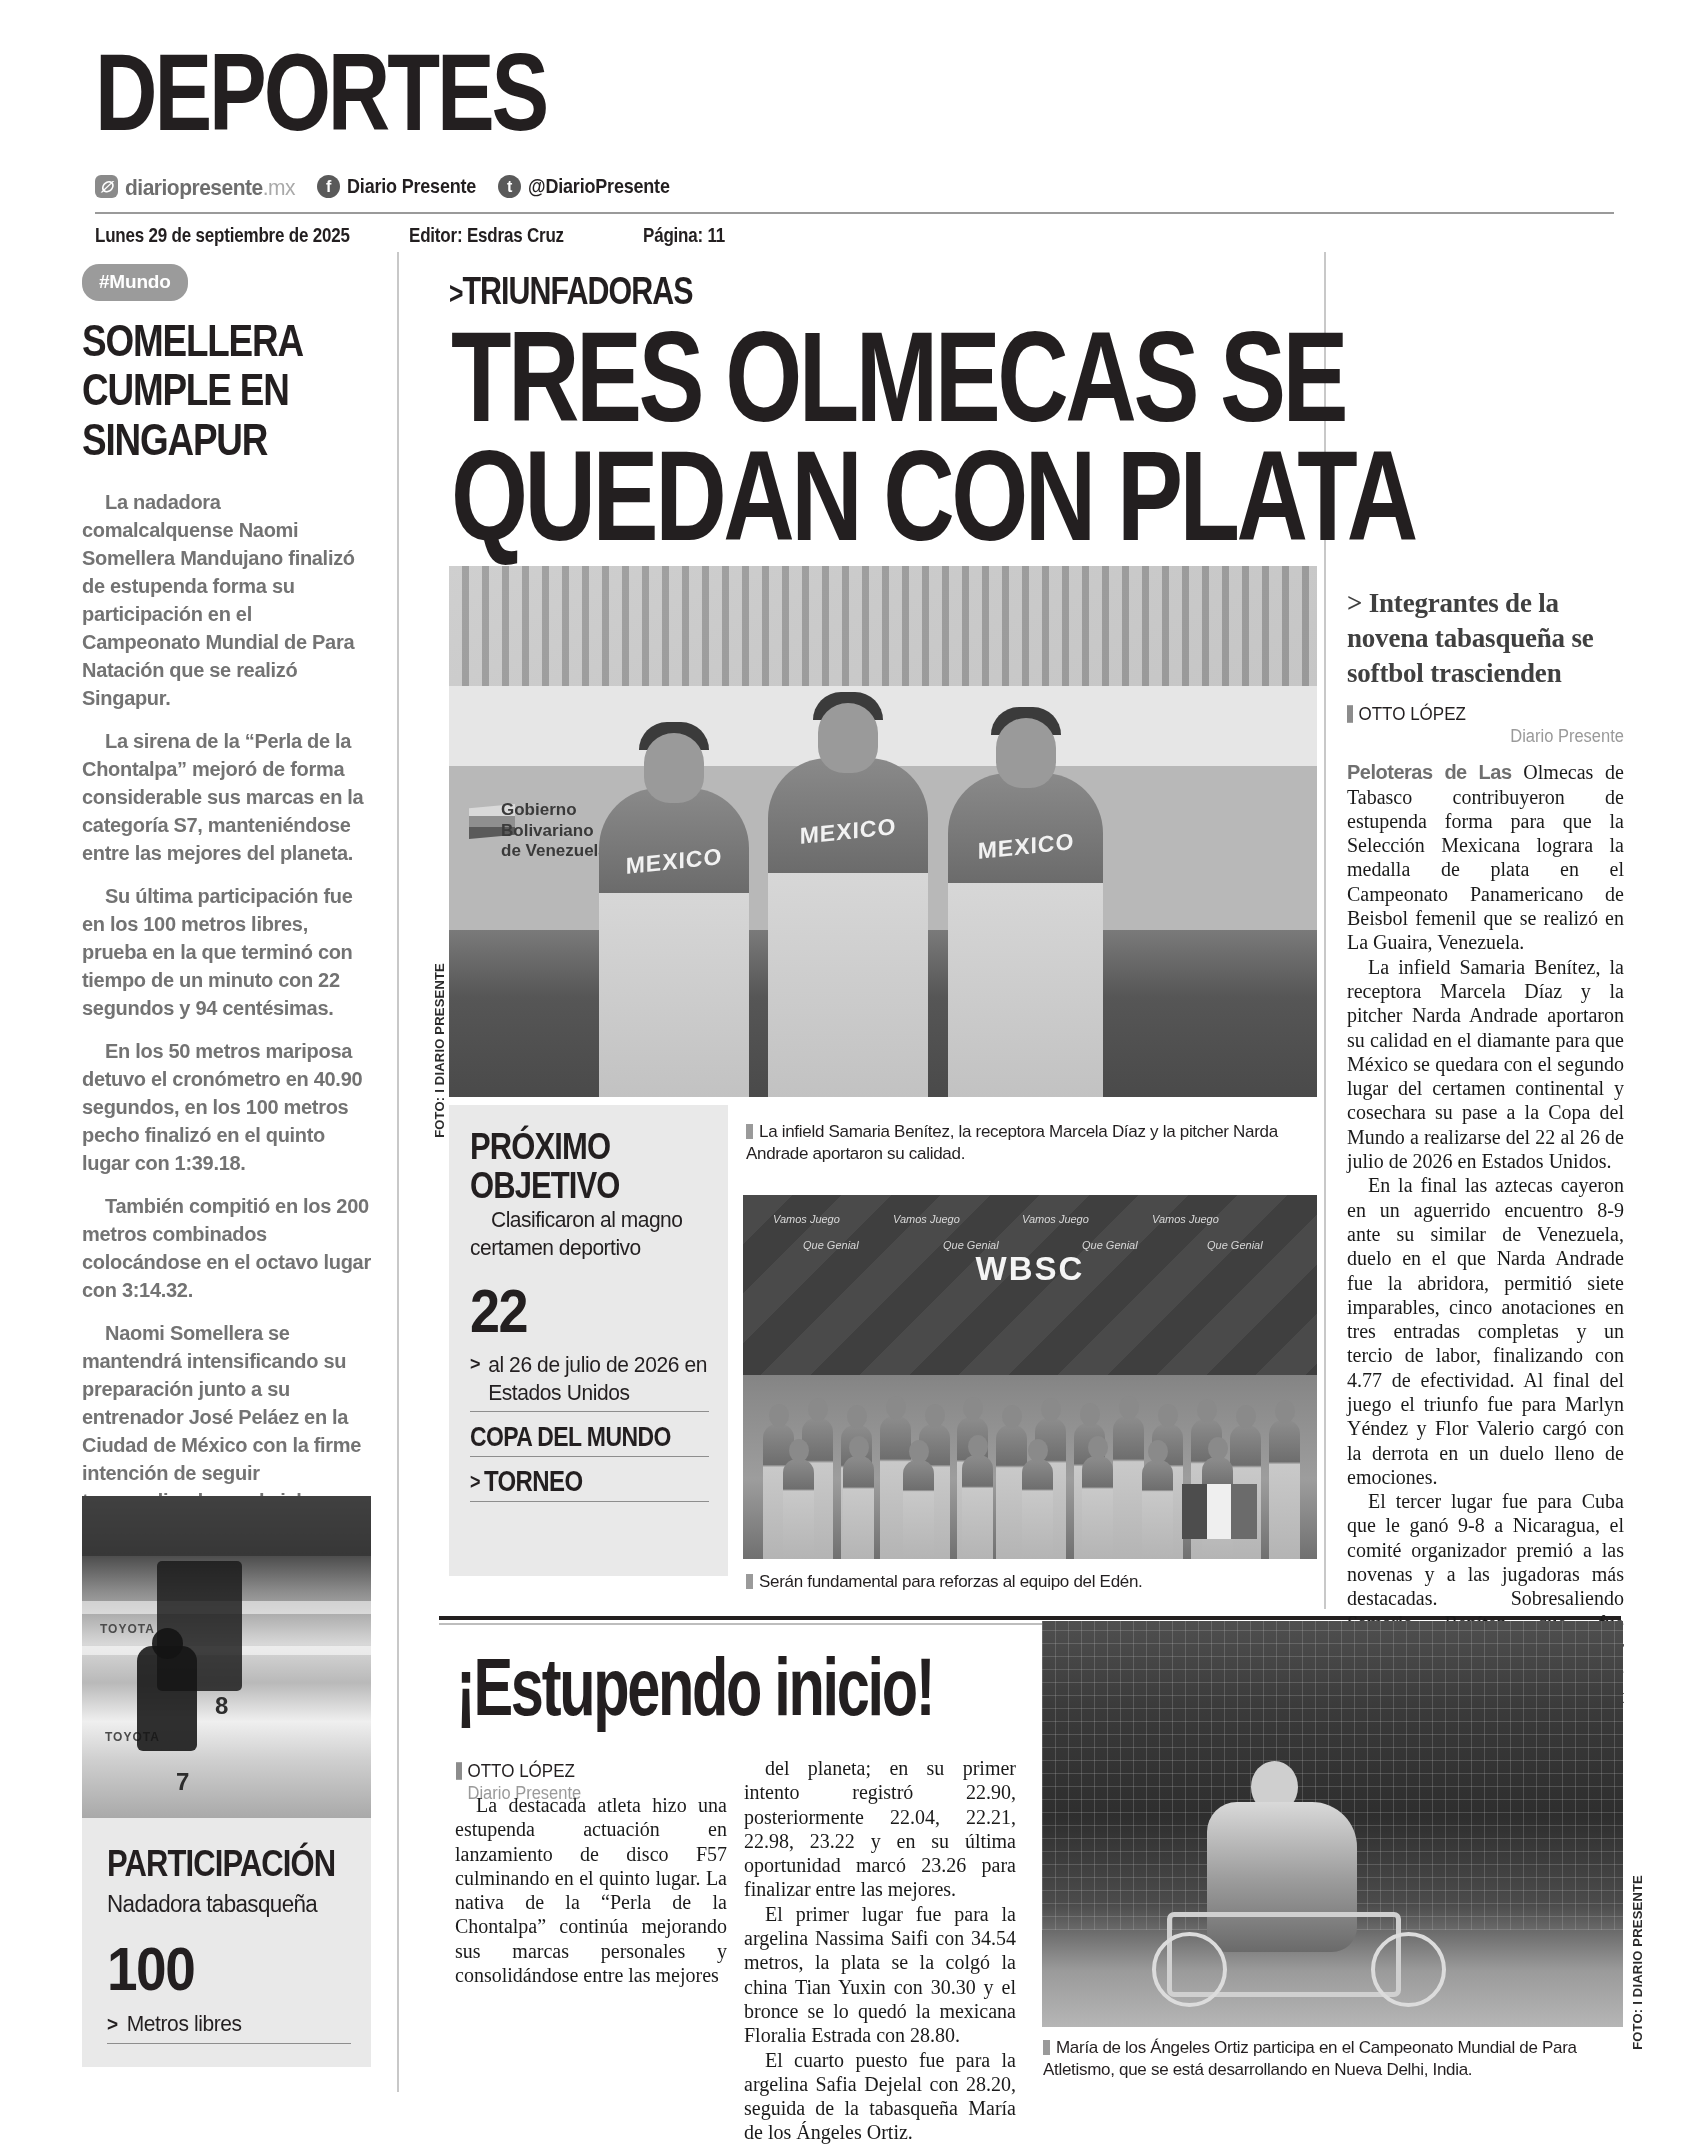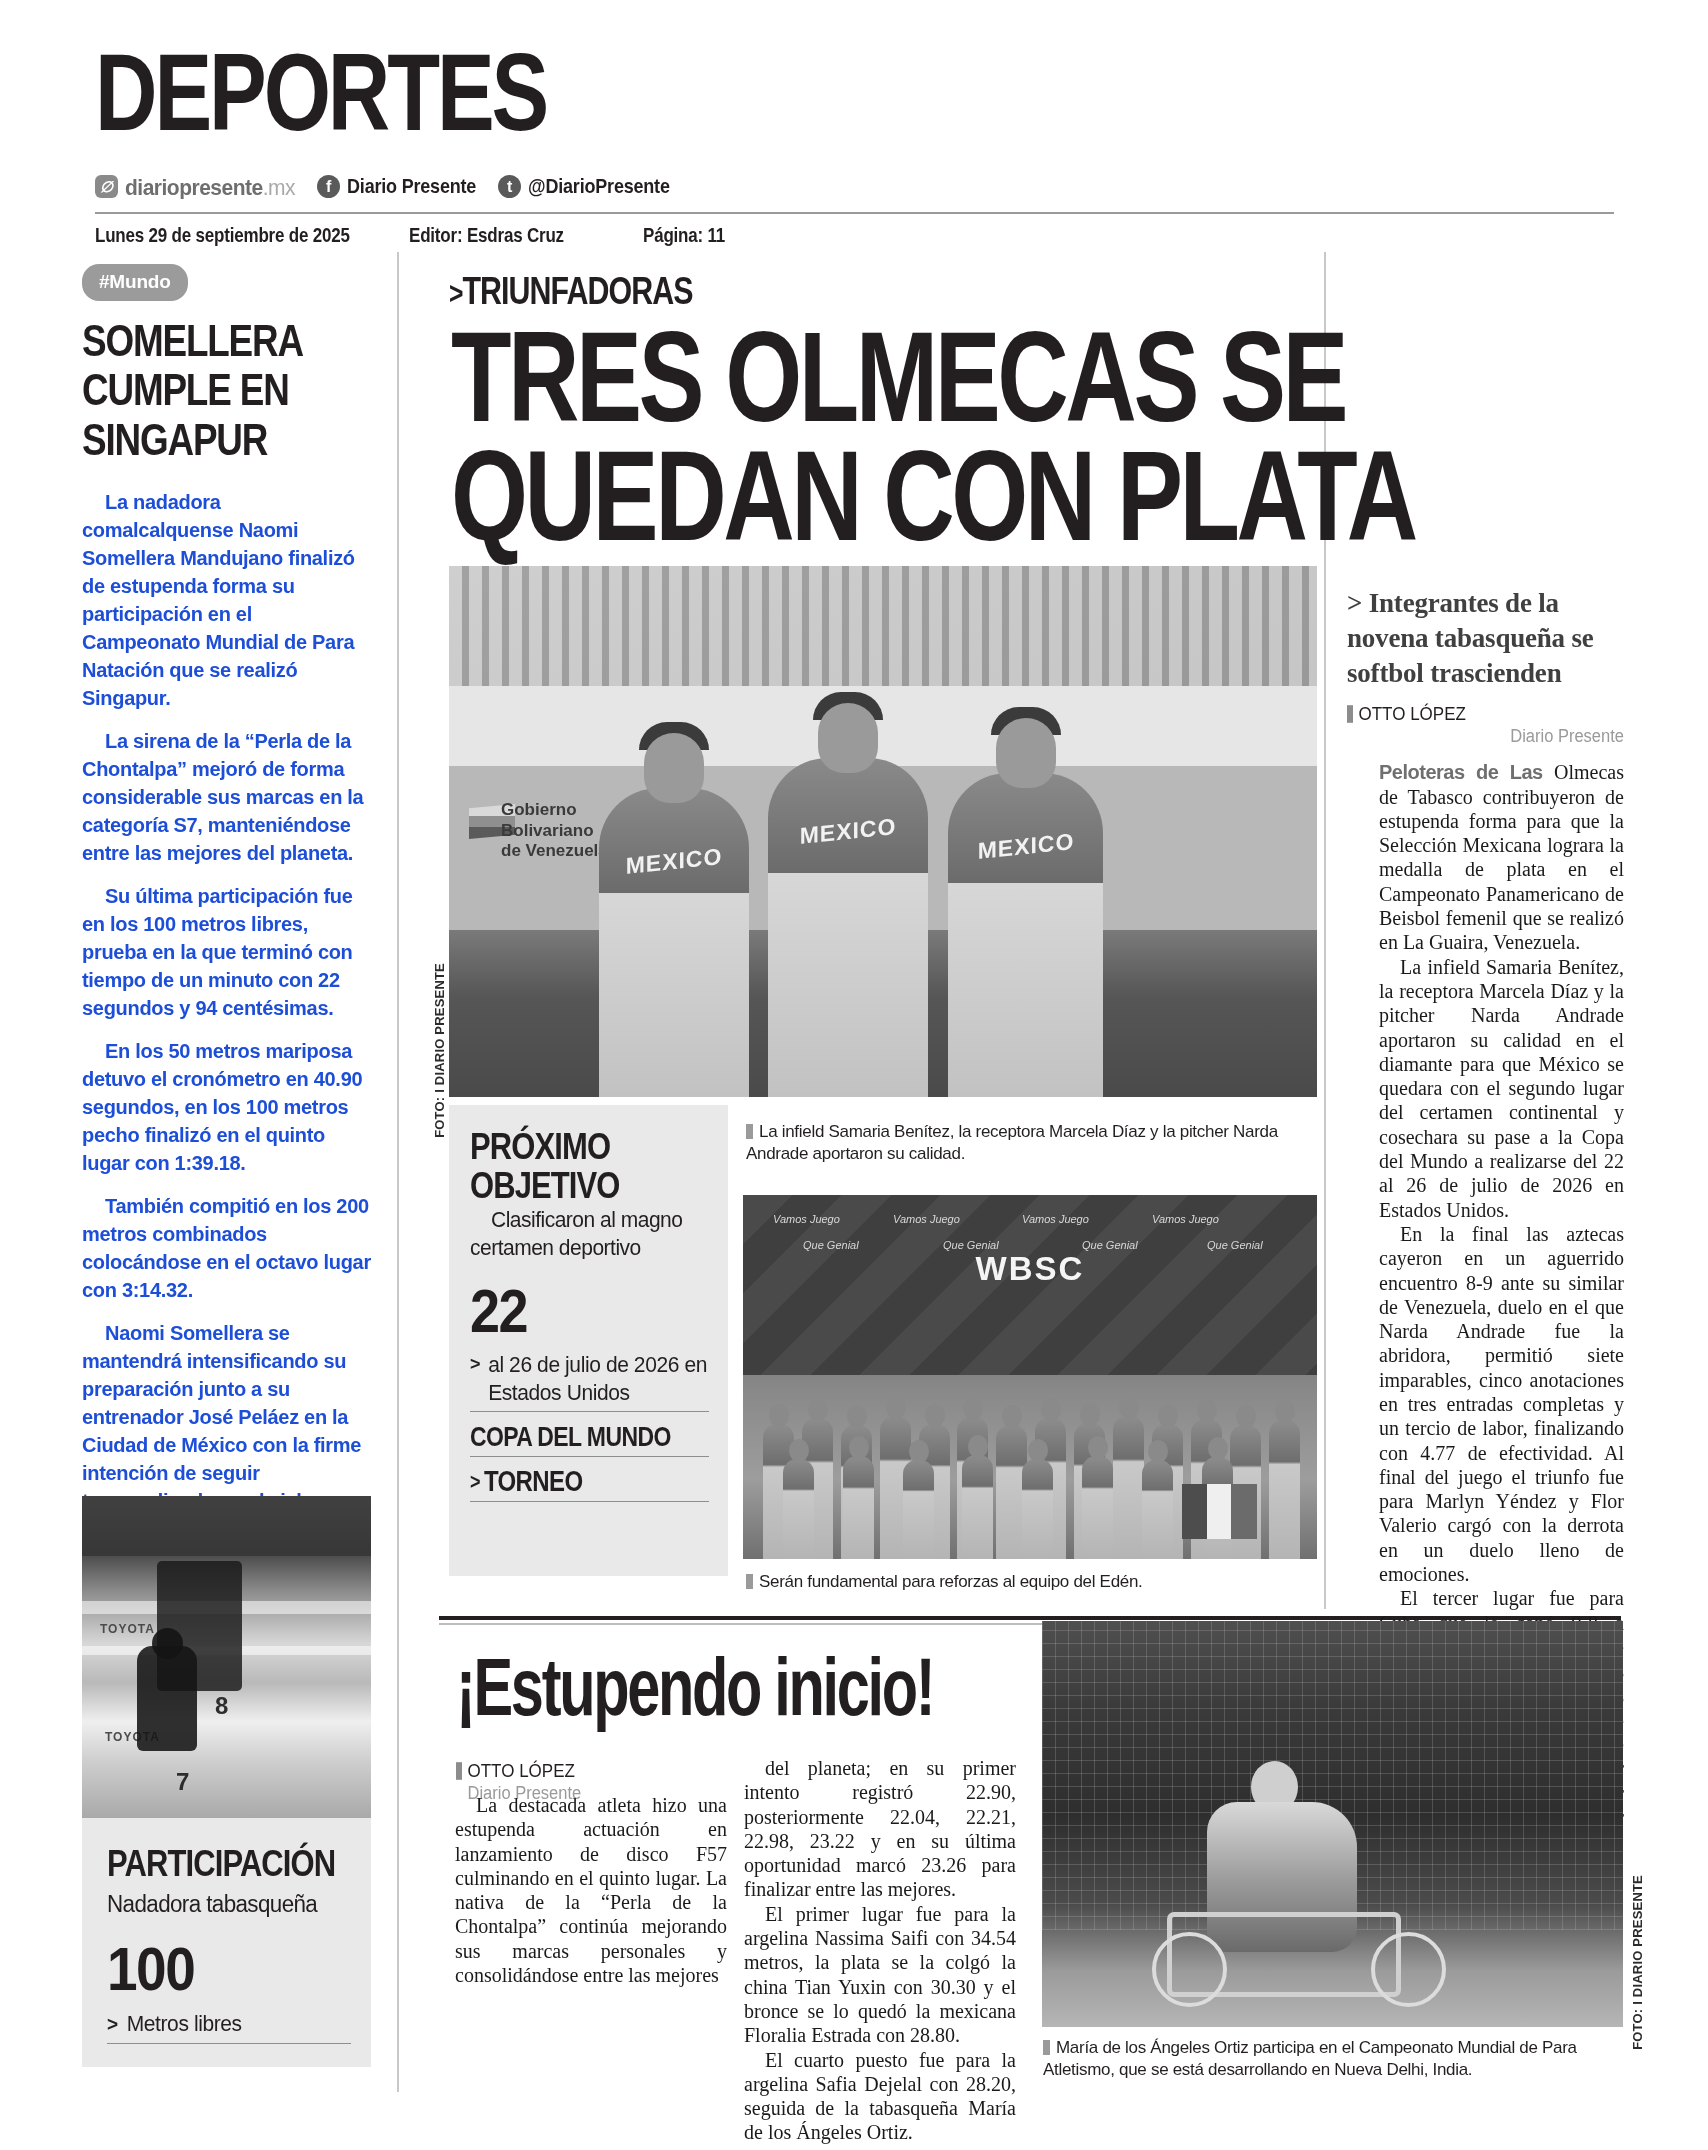--- a/index.html
+++ b/index.html
@@ -124,21 +124,21 @@
     color: #231f20;
     transform: scaleX(0.97) scaleY(1.18);
     transform-origin: left top;
     width: 299px;
   }
   .side-body {
     margin-top: 46px;
     font-family: "Liberation Sans", sans-serif;
     font-size: 20px;
     line-height: 1.40;
-    color: #1d4ed8;
+    color: #737373;
     letter-spacing: -0.3px;
     font-weight: 600;
     width: 289px;
   }
   .side-body p { text-indent: 23px; margin-bottom: 15px; }
   .byline { margin-top: 13px; text-align: right; }
   .byline-name {
     font-size: 17px; color: #231f20; letter-spacing: 0px;
     display: flex; align-items: center; gap: 6px;
     transform: scaleY(1.1); transform-origin: left center;
@@ -379,21 +379,20 @@
     color: #404040; letter-spacing: -0.2px;
   }
   .right-deck .chev { font-weight: 700; }
   .right-body {
     font-family: "Liberation Serif", serif;
     font-size: 20px;
     line-height: 1.215;
     color: #1a1a1a;
     text-align: justify;
     margin-top: 15px;
-    margin-left: 32px;
   }
   .right-body p { text-indent: 21px; }
   .right-body p.lead { text-indent: 0; }
   .lead-in {
     font-family: "Liberation Sans", sans-serif;
     font-weight: 700; color: #6f6f6f; letter-spacing: -0.5px; font-size: 20px;
   }
 
   
   .bottom-headline {

